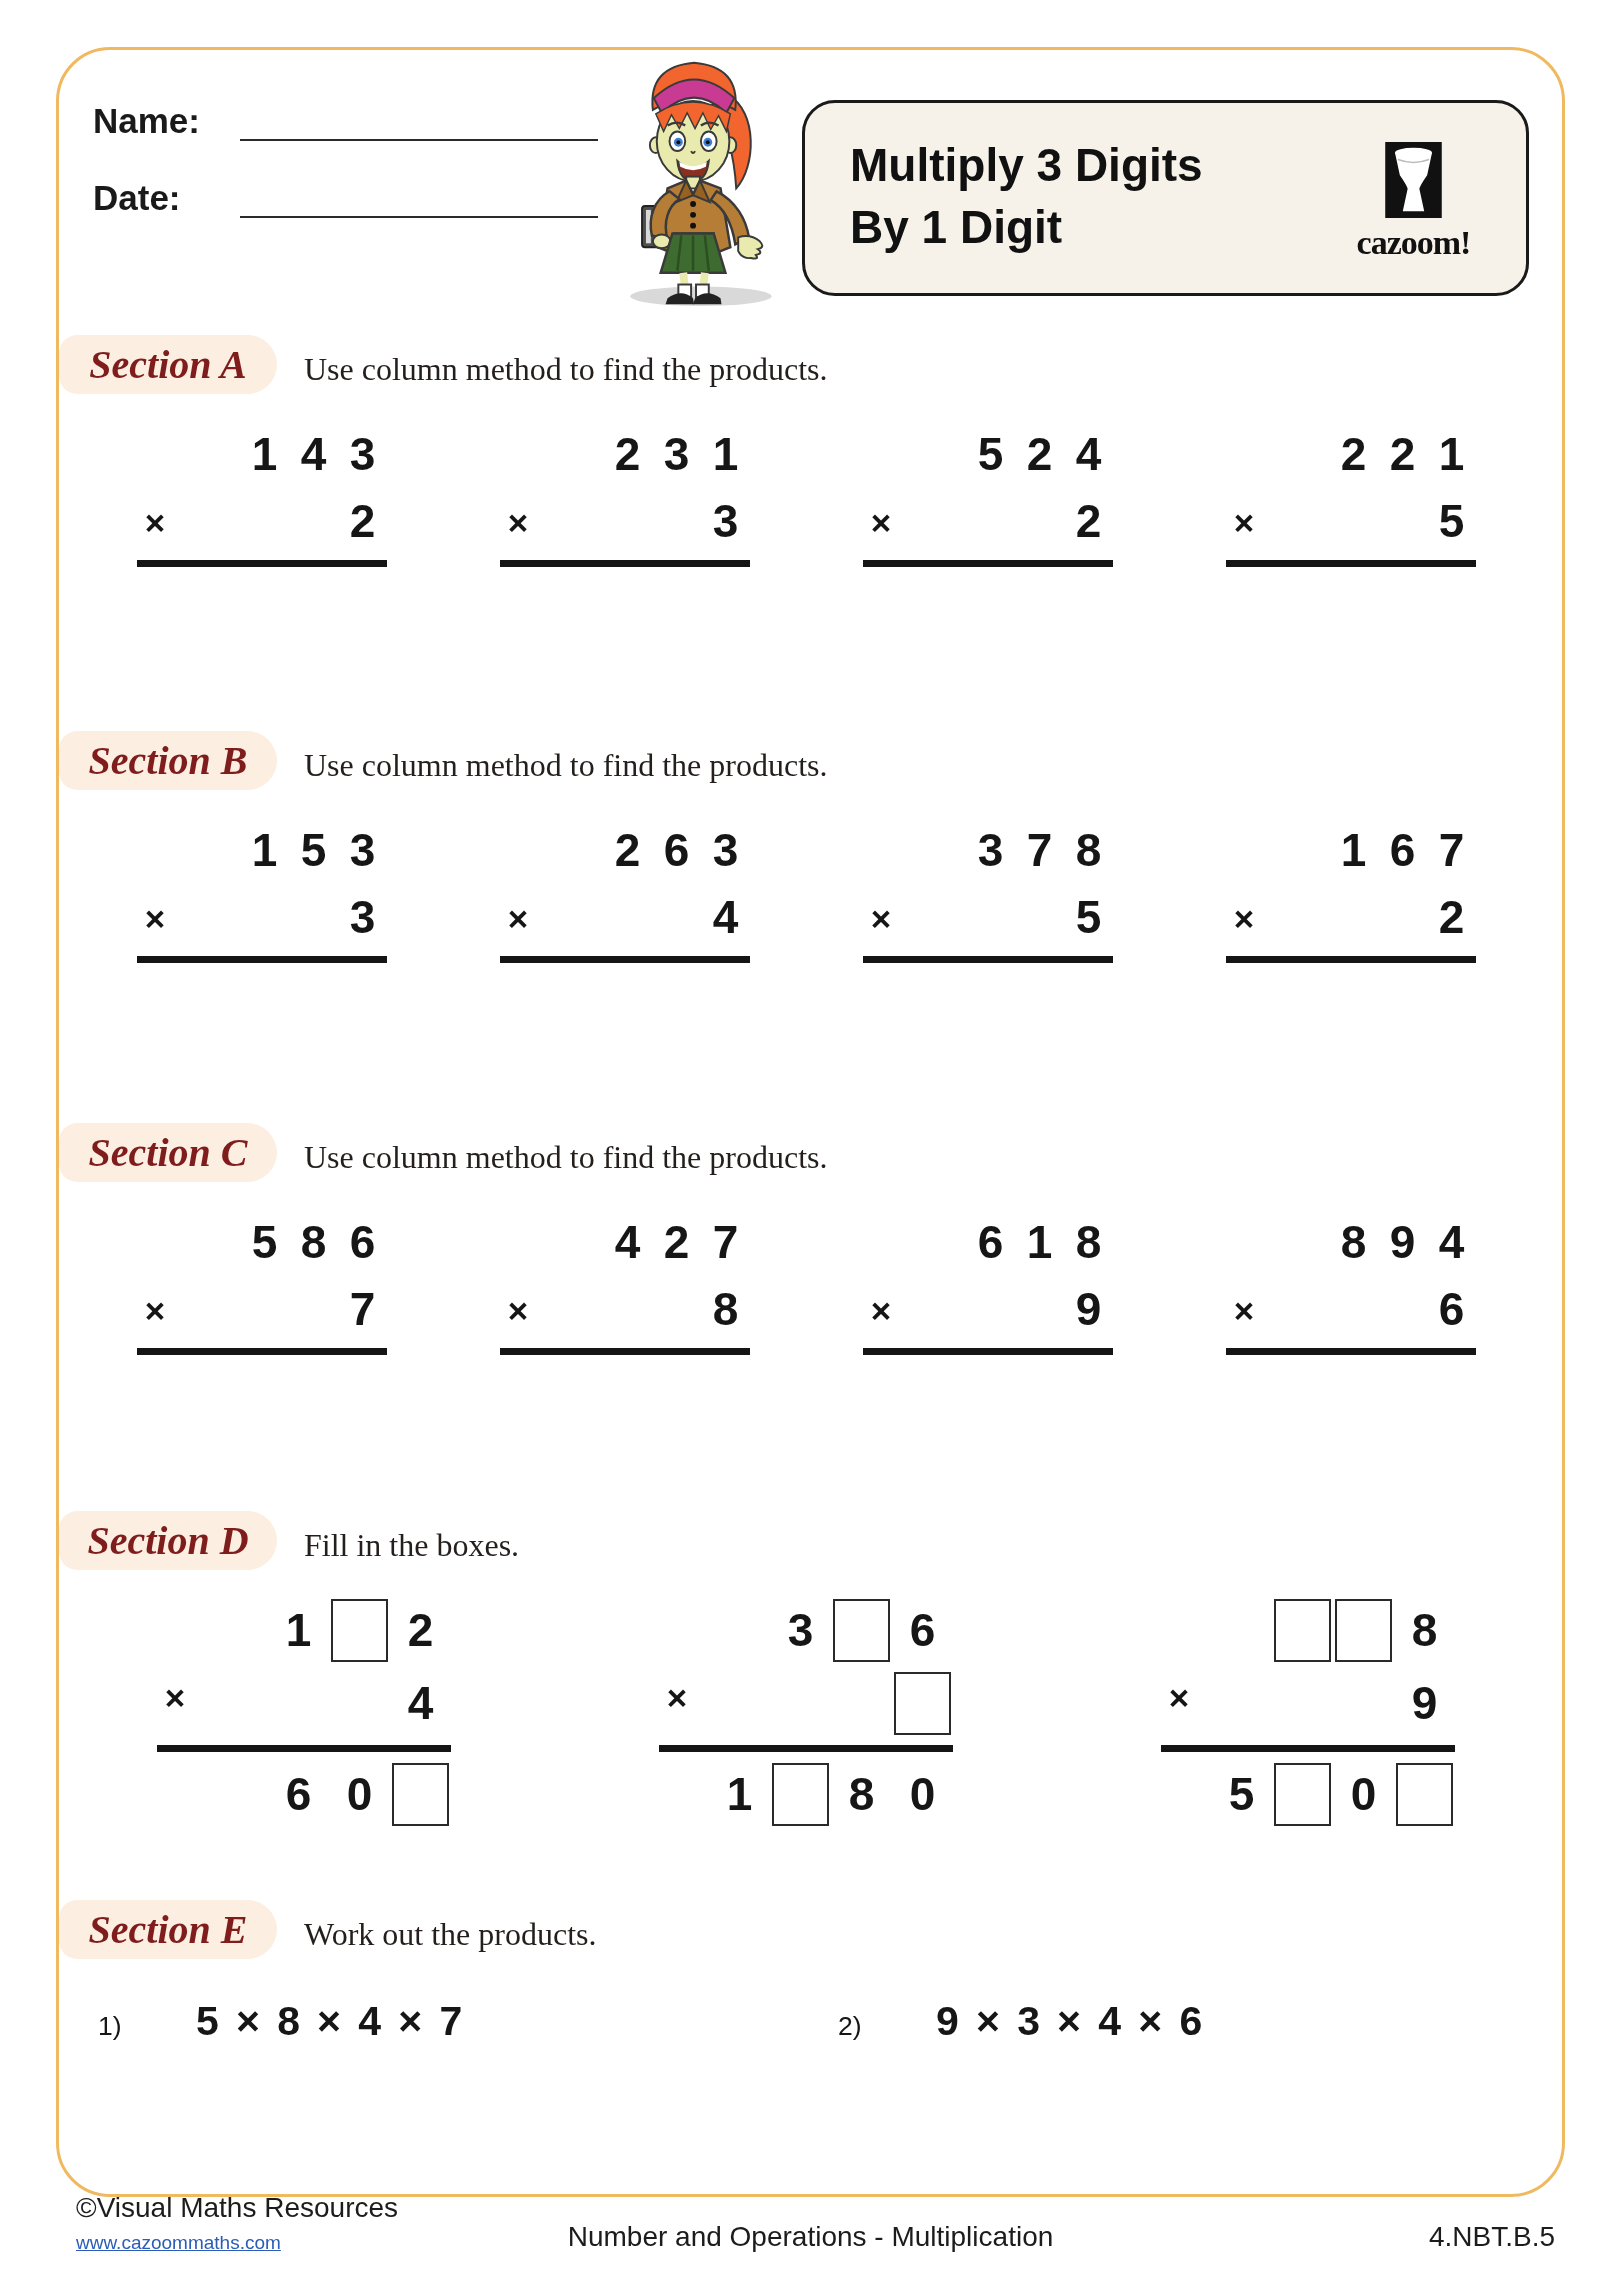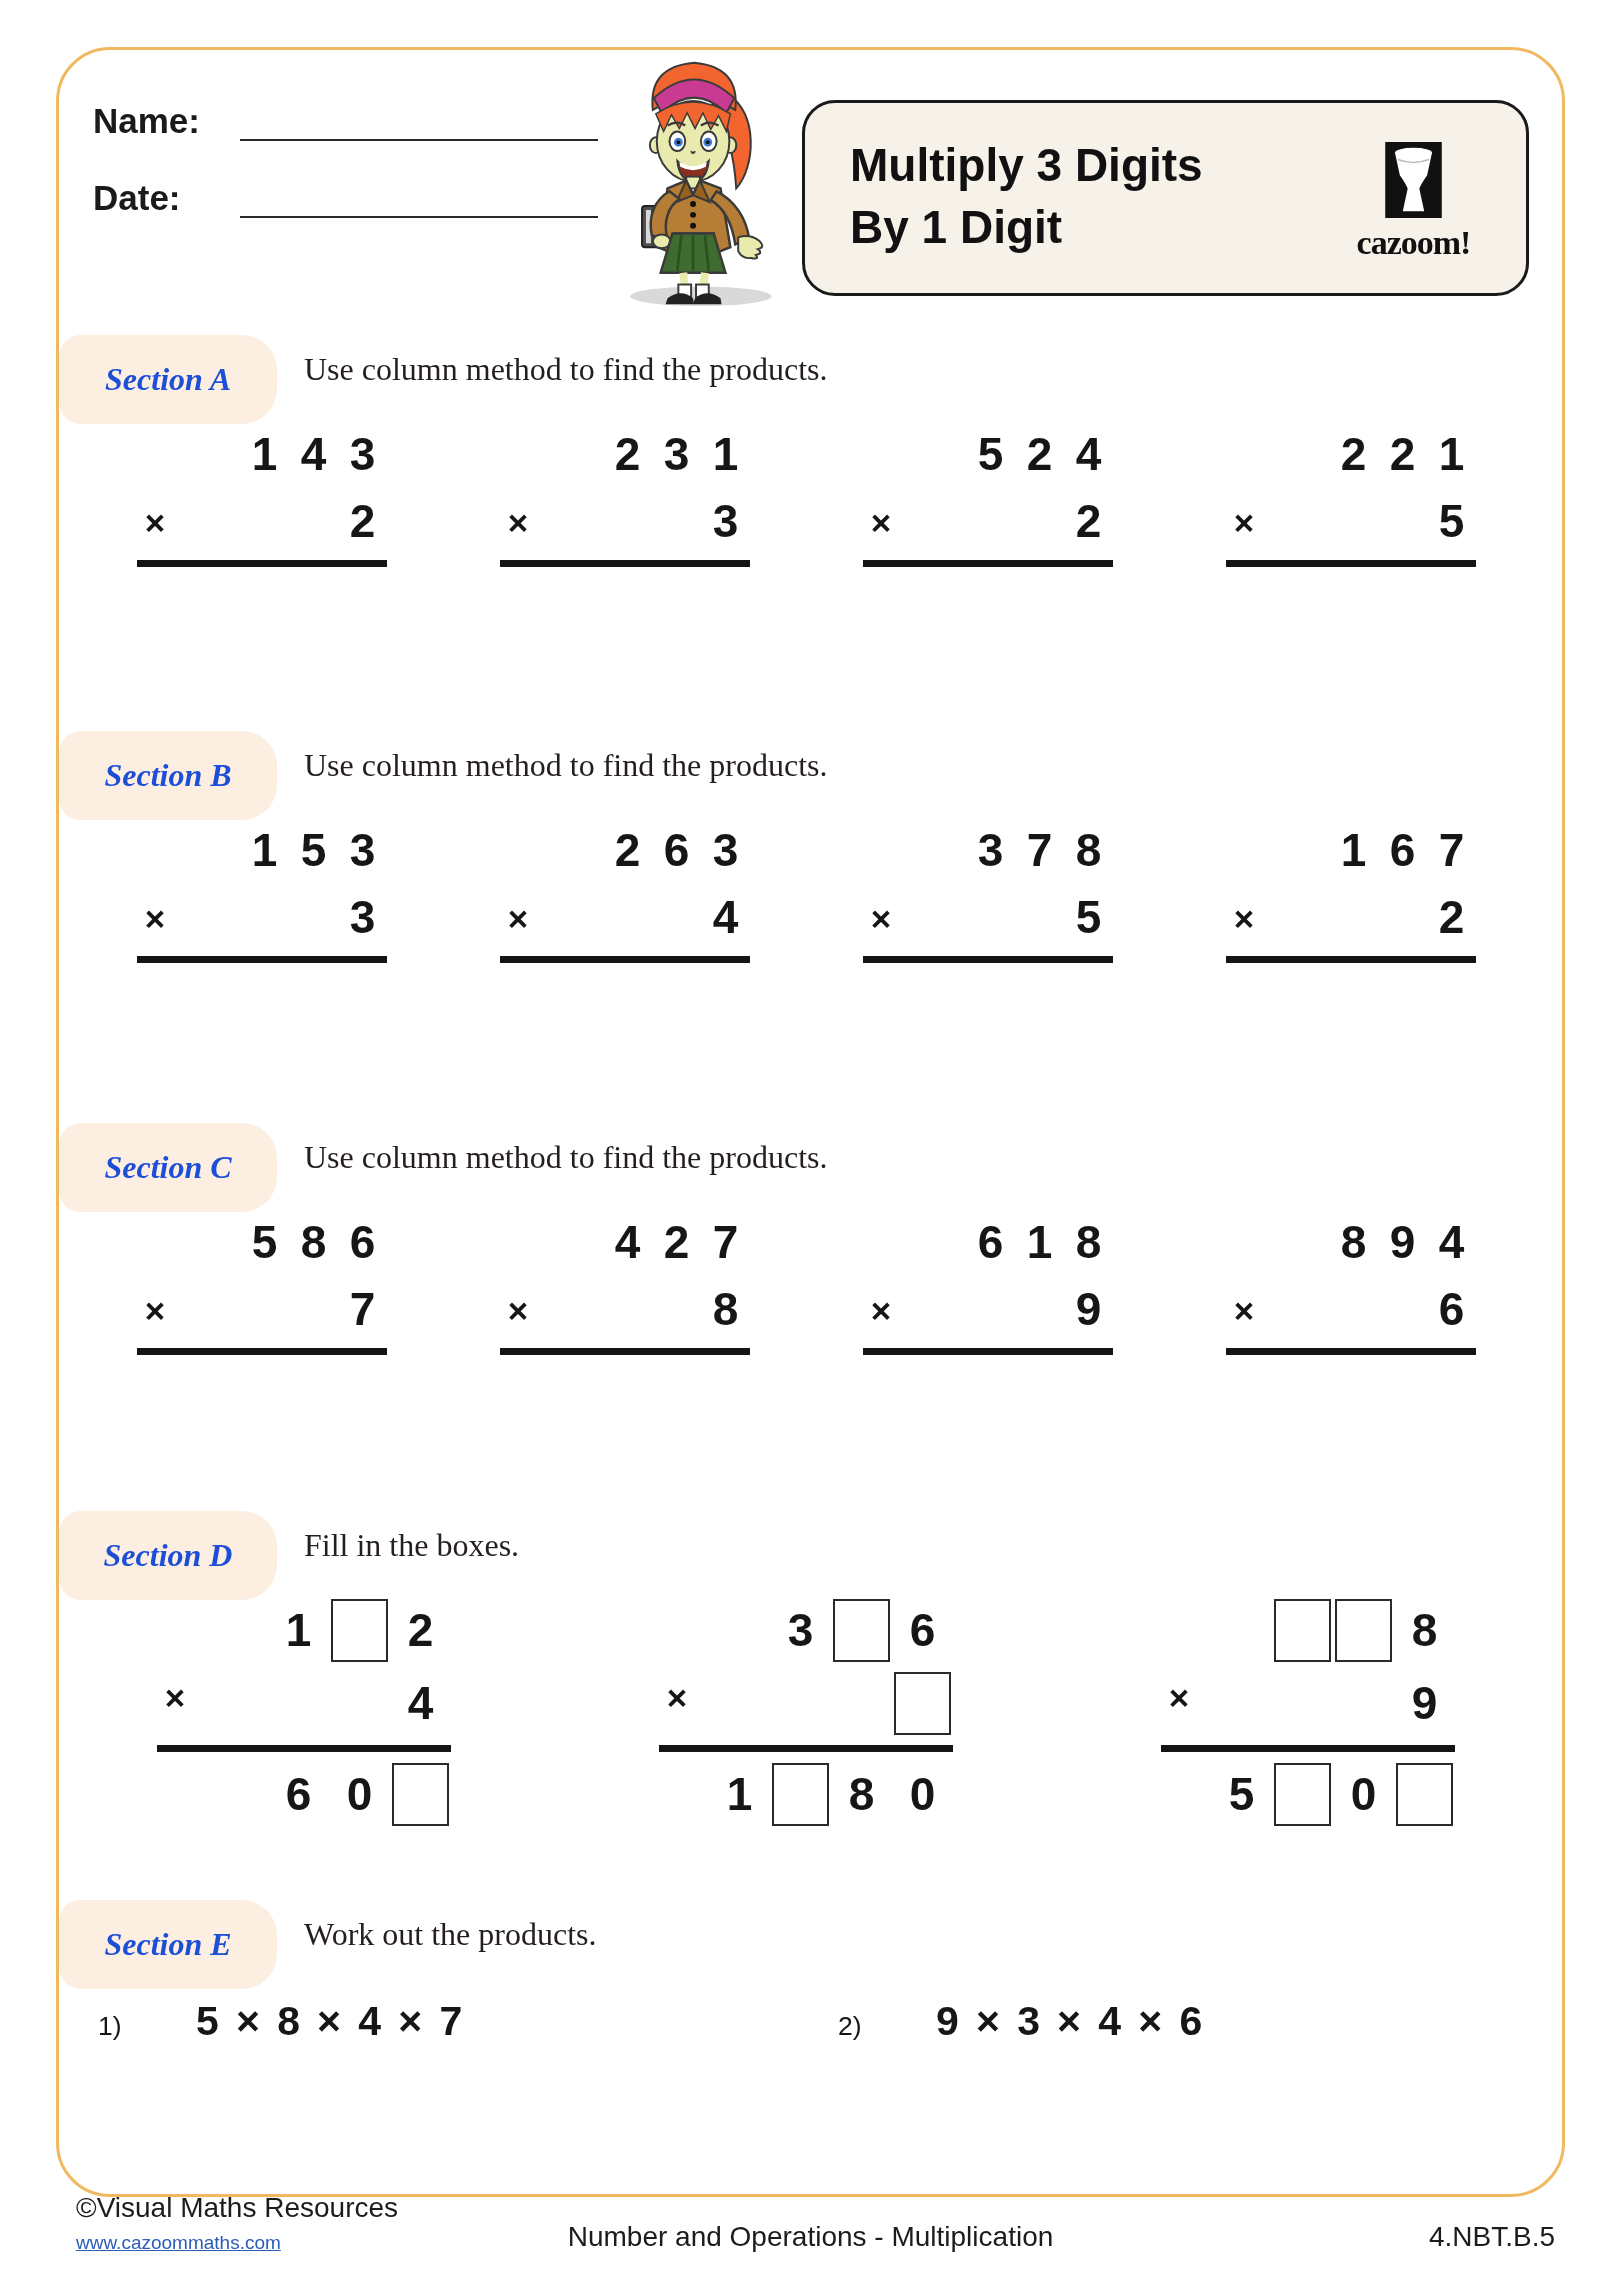--- a/index.html
+++ b/index.html
@@ -21,24 +21,24 @@
              box-sizing:border-box;margin-top:12px;}
   .title-text{position:absolute;left:45px;top:31px;font-weight:700;font-size:46px;
               line-height:62px;color:#111;}
   .logo{position:absolute;right:49px;top:39px;width:127px;text-align:center;}
   .logo .logo-word{display:block;font-family:"Liberation Serif",serif;font-weight:700;
                    font-size:34px;letter-spacing:-1px;margin-top:2px;color:#111;}
 
   
   .section{position:absolute;left:0;width:1621px;}
   .s0{top:335px;} .s1{top:731px;} .s2{top:1123px;} .s3{top:1511px;} .s4{top:1900px;}
-  .pill{position:absolute;left:59px;width:218px;height:89px;background:#fcefe2;
+  .pill{position:absolute;left:59px;width:218px;height:59px;background:#fcefe2;
         border-radius:21.6px 35px 35px 21.6px;display:flex;align-items:center;justify-content:center;
         font-family:"Liberation Serif",serif;font-weight:700;font-style:italic;
-        font-size:32px;color:#1d4ed8;}
+        font-size:40px;color:#7f1d1d;}
   .instruction{position:absolute;left:304px;top:15.7px;font-family:"Liberation Serif",serif;
                font-size:32px;color:#241f1c;white-space:nowrap;}
 
   .problems{position:absolute;display:flex;}
   .s0 .problems,.s1 .problems,.s2 .problems{left:137px;top:94px;gap:113px;}
   .s3 .problems{left:157px;top:86px;gap:208px;}
   .s4 .problems{left:98px;top:98px;}
 
   .prob{width:250px;position:relative;}
   .s3 .prob{width:294px;}

